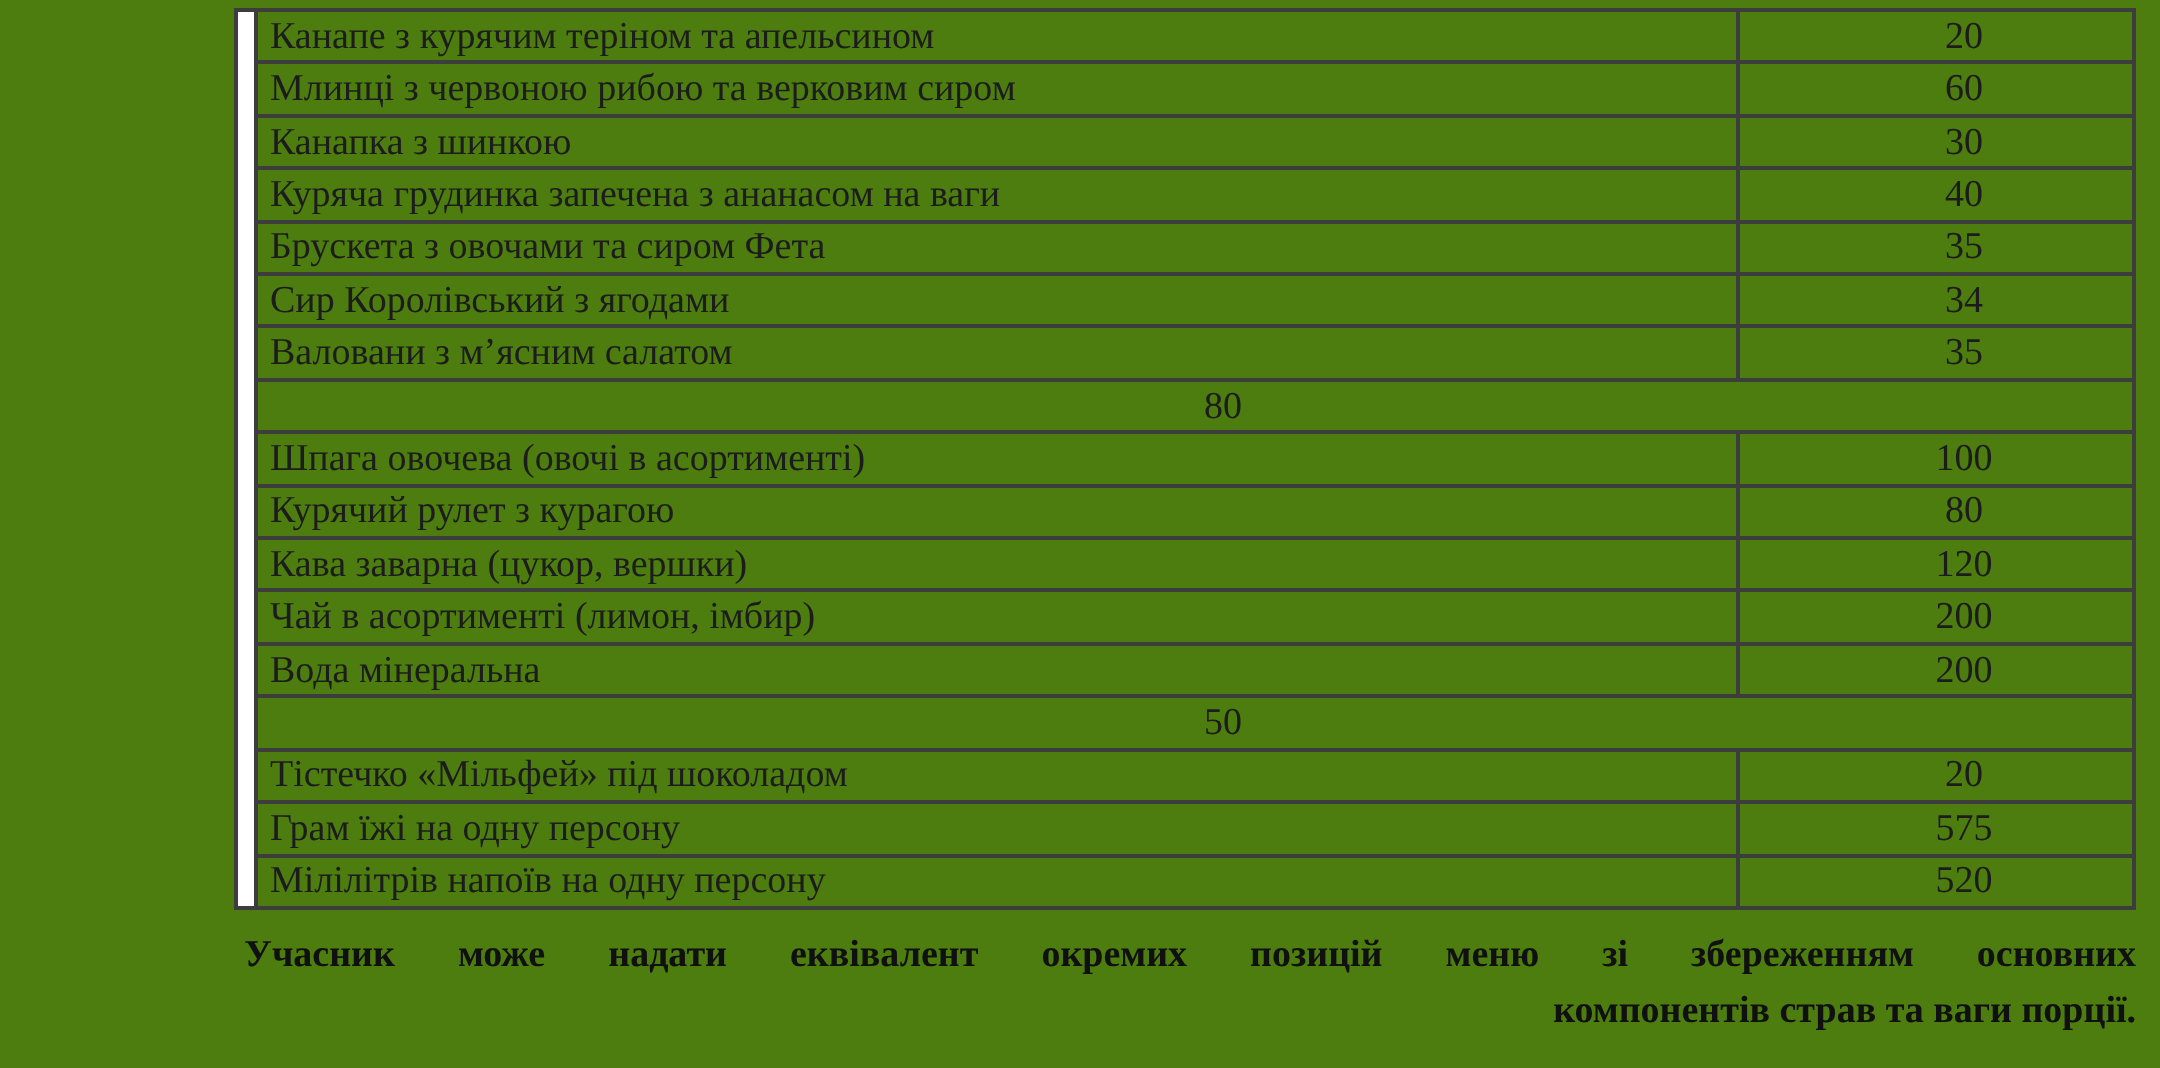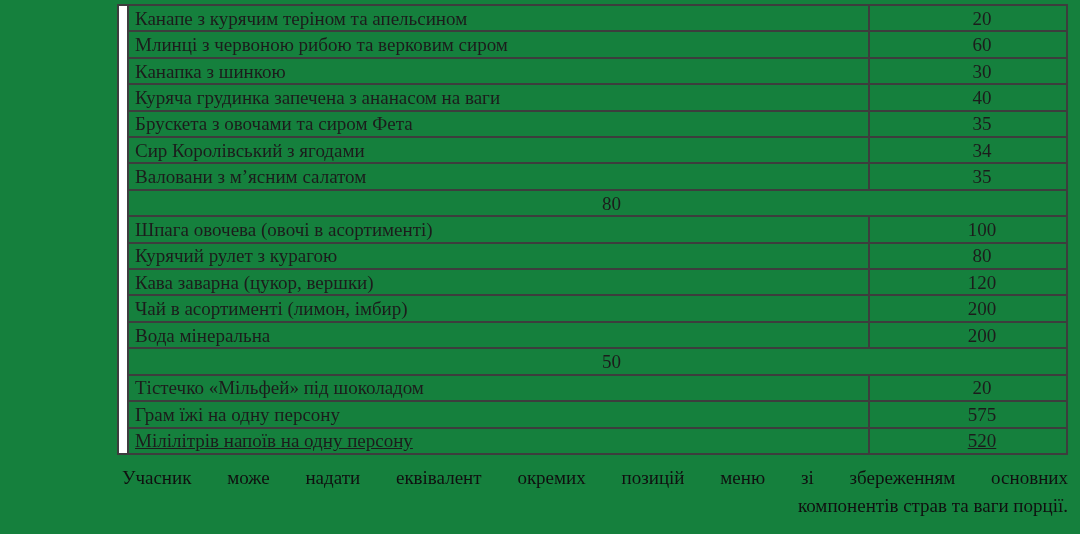--- a/index.html
+++ b/index.html
@@ -4,21 +4,21 @@
 <style>
   html, body {
     margin: 0;
     padding: 0;
     background: #ffffff;
   }
   .page {
     position: relative;
     width: 1080px;
     height: 534px;
-    background: #15803d;
+    background: #4d7c0f;
     overflow: hidden;
     font-family: "Liberation Serif", serif;
     color: #1c1c1c;
   }
   
   .left-rule {
     position: absolute;
     left: 117px;
     top: 4px;
     width: 12px;
@@ -42,21 +42,20 @@
   }
   .row {
     flex: 1 1 0;
     display: flex;
     box-sizing: border-box;
     border-bottom: 2px solid #3d3d3d;
     min-height: 0;
   }
   .row:last-child {
     border-bottom: none;
-    text-decoration: underline;
   }
   .cell {
     box-sizing: border-box;
     font-size: 19px;
     line-height: 23px;
     display: flex;
     align-items: center;
     overflow: hidden;
     white-space: nowrap;
   }
@@ -70,21 +69,21 @@
     justify-content: center;
     padding: 0 4px;
     margin-left: 28px;
   }
   .note {
     position: absolute;
     left: 122px;
     top: 464px;
     width: 946px;
     font-size: 19px;
-    font-weight: normal;
+    font-weight: bold;
     line-height: 28px;
     color: #101010;
   }
   .note-line-1 {
     text-align: justify;
     text-align-last: justify;
   }
   .note-line-2 {
     text-align: right;
   }

